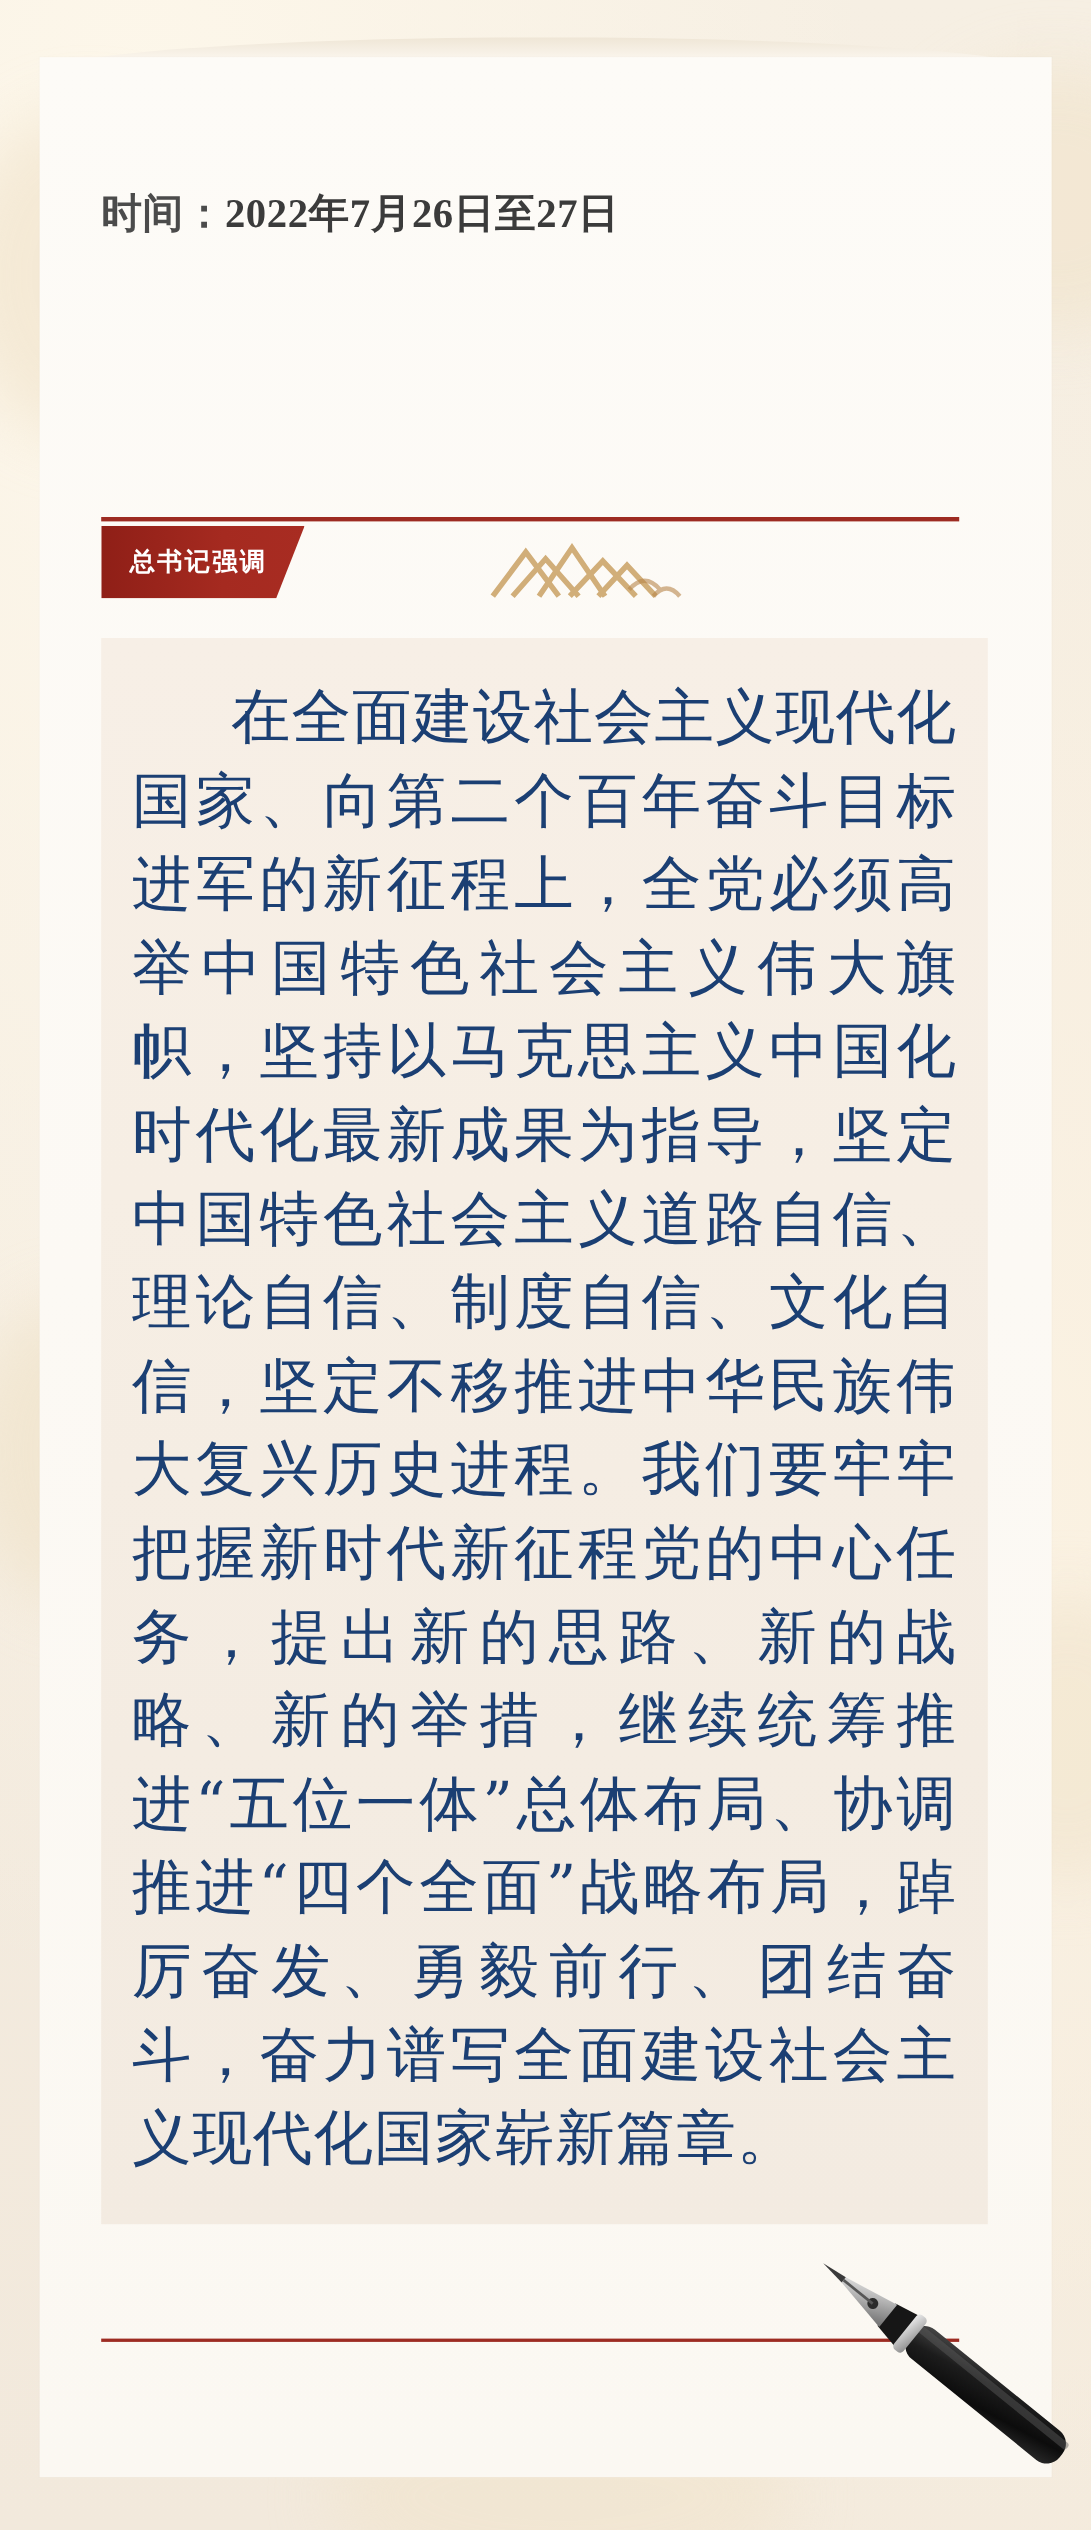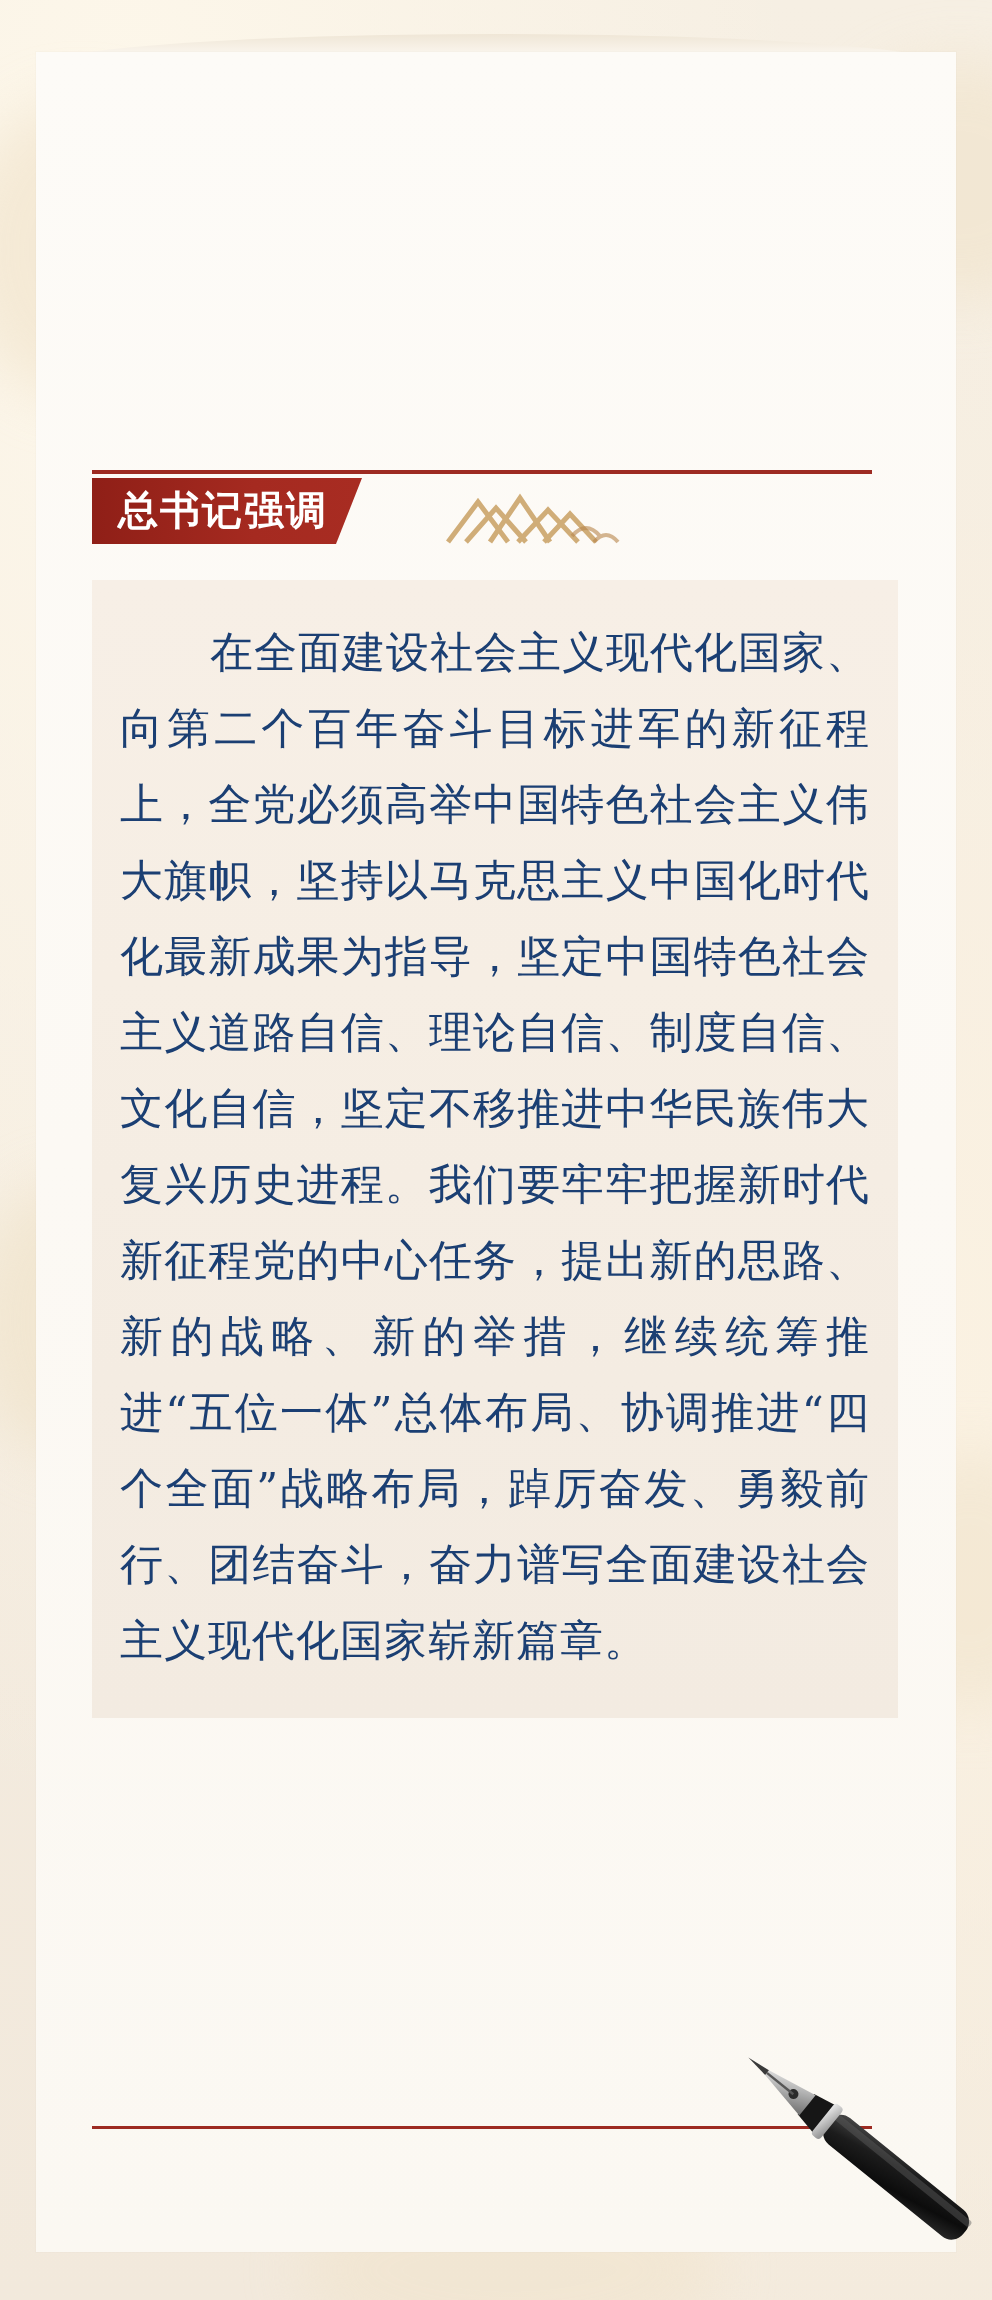--- a/index.html
+++ b/index.html
@@ -129,39 +129,39 @@
     top: 8px;
     height: 66px;
     padding: 0 34px 0 26px;
     background: linear-gradient(90deg, #8f1f17 0%, #a52a20 60%, #a82c22 100%);
     display: flex;
     align-items: center;
     clip-path: polygon(0 0, 100% 0, calc(100% - 26px) 100%, 0 100%);
   }
   .banner-tag span {
     color: #ffffff;
-    font-size: 40px;
+    font-size: 23px;
     font-weight: bold;
     letter-spacing: 2px;
     line-height: 66px;
   }
 
   
   .quote-box {
     position: absolute;
     left: 92px;
     top: 580px;
     width: 806px;
     padding: 34px 28px 40px 28px;
     box-sizing: border-box;
     background: linear-gradient(180deg, #f7efe6 0%, #f6eee4 35%, #f4ece2 70%, #f3ebe1 100%);
   }
   .quote-text {
     color: #1b3f73;
-    font-size: 43px;
+    font-size: 54px;
     line-height: 76px;
     text-align: justify;
     text-indent: 90px;
     letter-spacing: 1px;
     font-family: "DejaVu Serif", "Liberation Serif", serif;
     font-weight: 500;
   }
 
   
   .bottom-rule {
@@ -190,20 +190,24 @@
   <div class="tex a"></div>
   <div class="tex b"></div>
   <div class="tex c"></div>
   <div class="tex d"></div>
   <div class="tex e"></div>
 
   <div class="curl-top"></div>
   <div class="sheet"></div>
 
   <div class="meta">
+    <div class="meta-row">
+      <div class="meta-label">时间：</div>
+      <div class="meta-value">2022年7月26日至27日</div>
+    </div>
   </div>
 
   <div class="banner-wrap">
     <div class="banner-rule"></div>
     <div class="banner-motif">
       <svg width="210" height="62" viewBox="0 0 210 62" xmlns="http://www.w3.org/2000/svg">
         <g fill="none" stroke="#c9a063" stroke-width="5" opacity="0.85">
           <path d="M4 58 L34 18 L64 58"></path>
           <path d="M22 58 L52 24 L82 58"></path>
           <path d="M46 58 L76 14 L106 58"></path>

